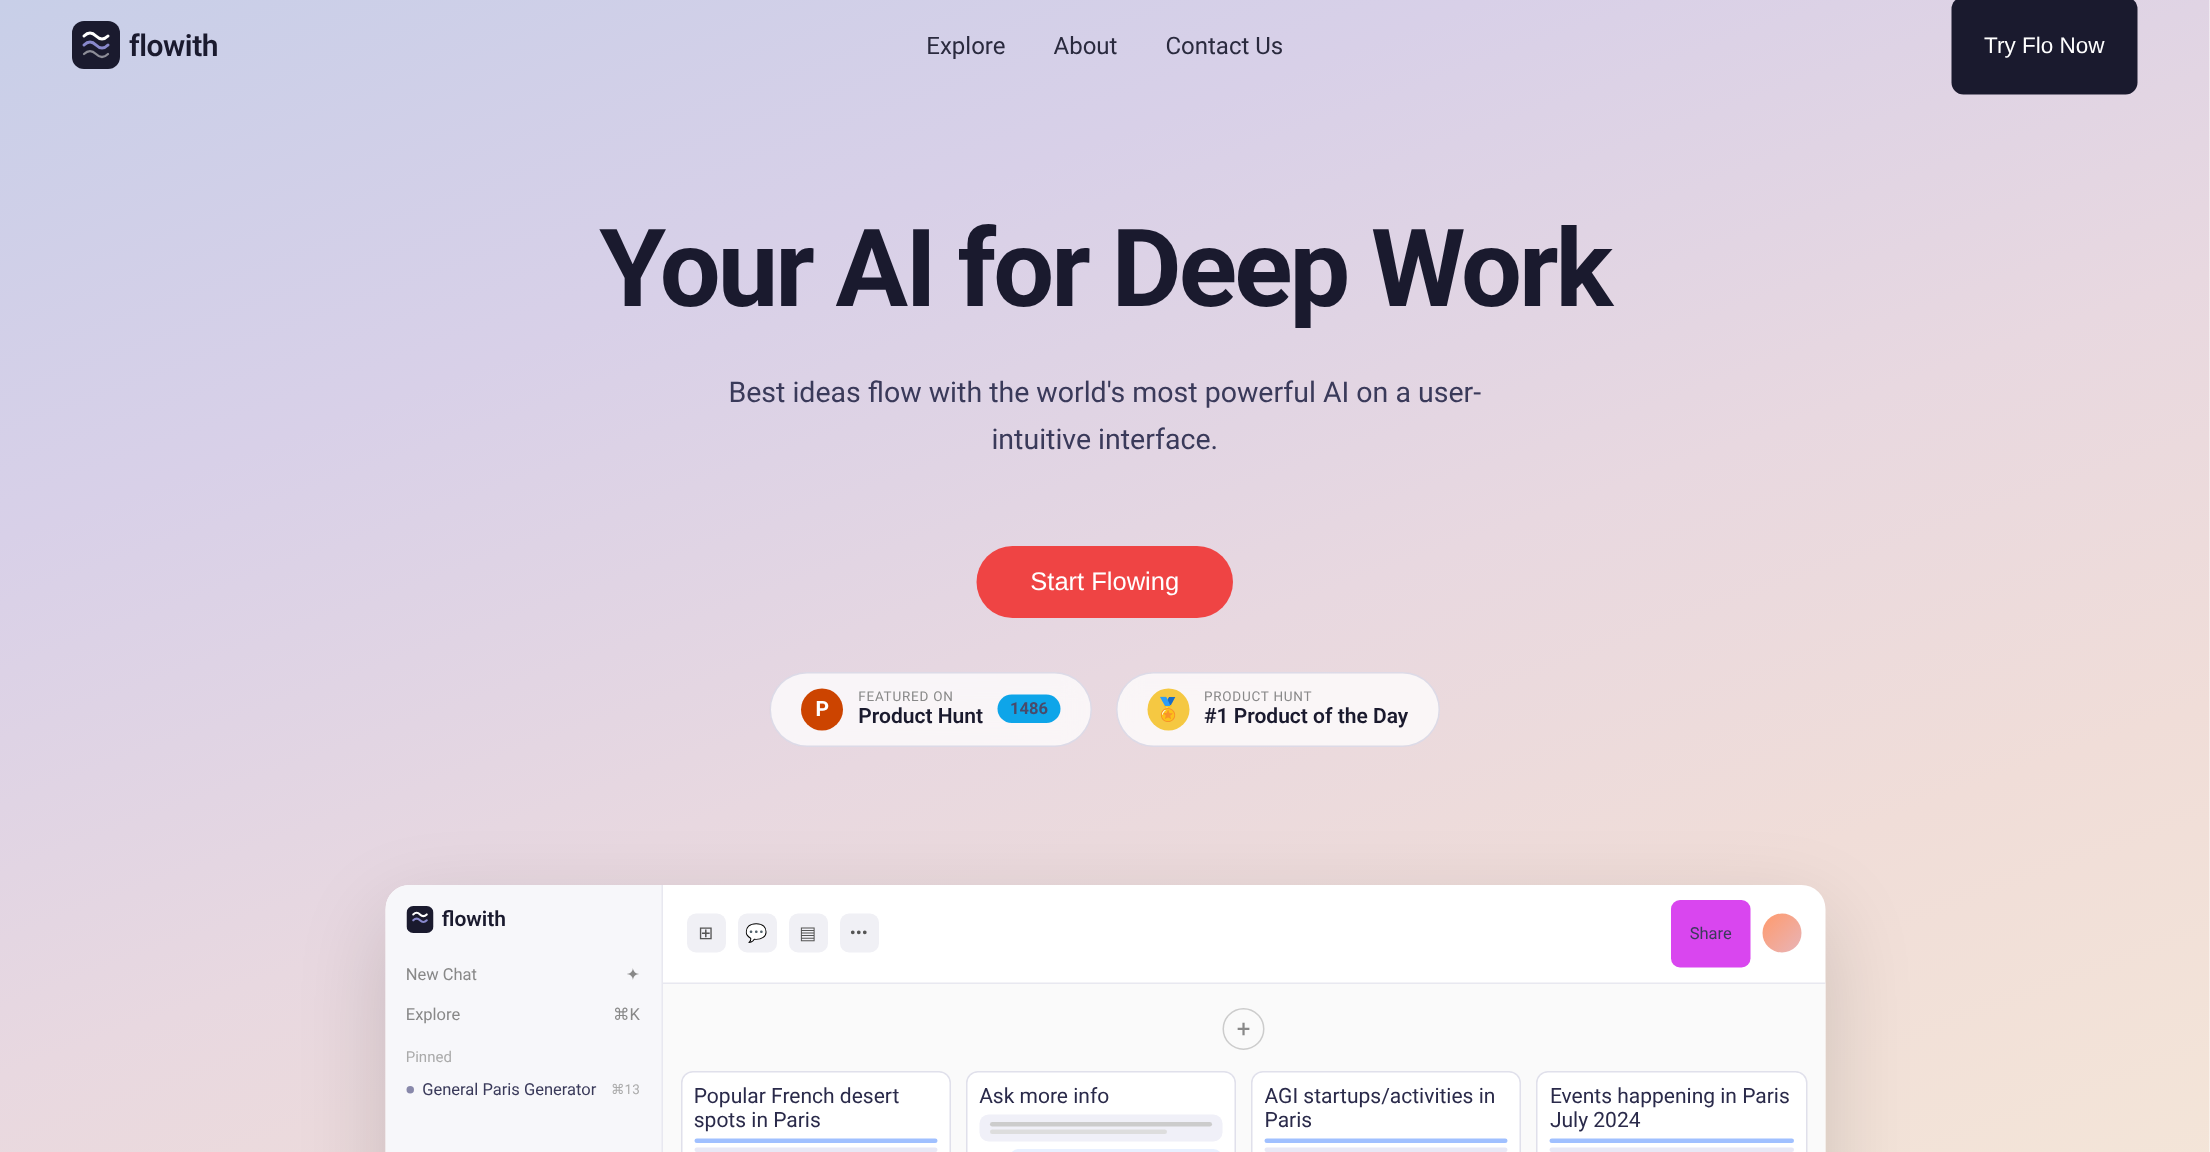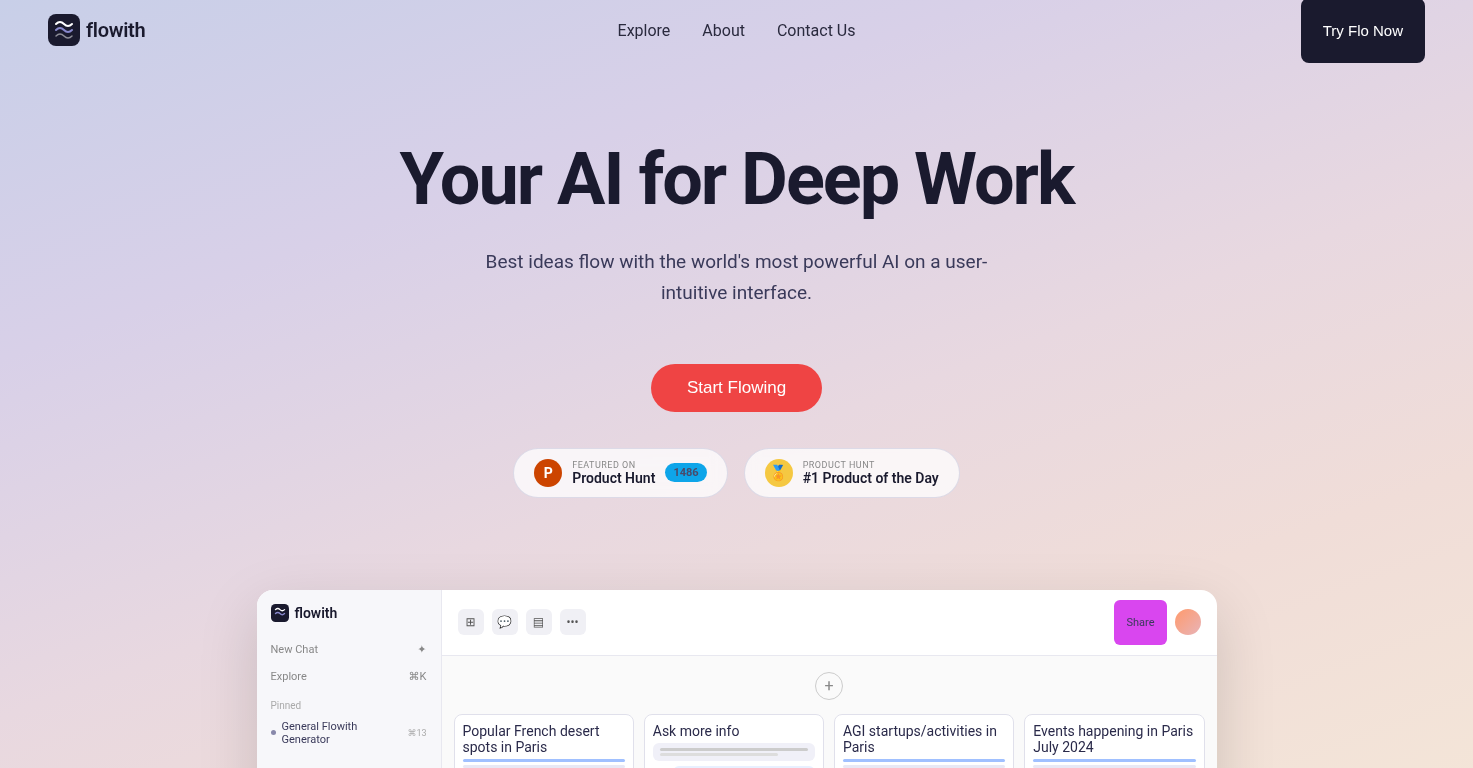--- a/index.html
+++ b/index.html
@@ -474,21 +474,21 @@
       <div class="sidebar-btn">
         <span>Explore</span>
         <span>⌘K</span>
       </div>
 
       <div class="sidebar-section-label">Pinned</div>
 
       <div class="sidebar-item">
         <div class="sidebar-item-left">
           <div class="sidebar-item-dot"></div>
-          <span>General Flowith Generator</span>
+          <span>General Paris Generator</span>
         </div>
         <span class="sidebar-item-shortcut">⌘13</span>
       </div>
       <div class="sidebar-item">
         
         
       </div>
 
     </div>
 

